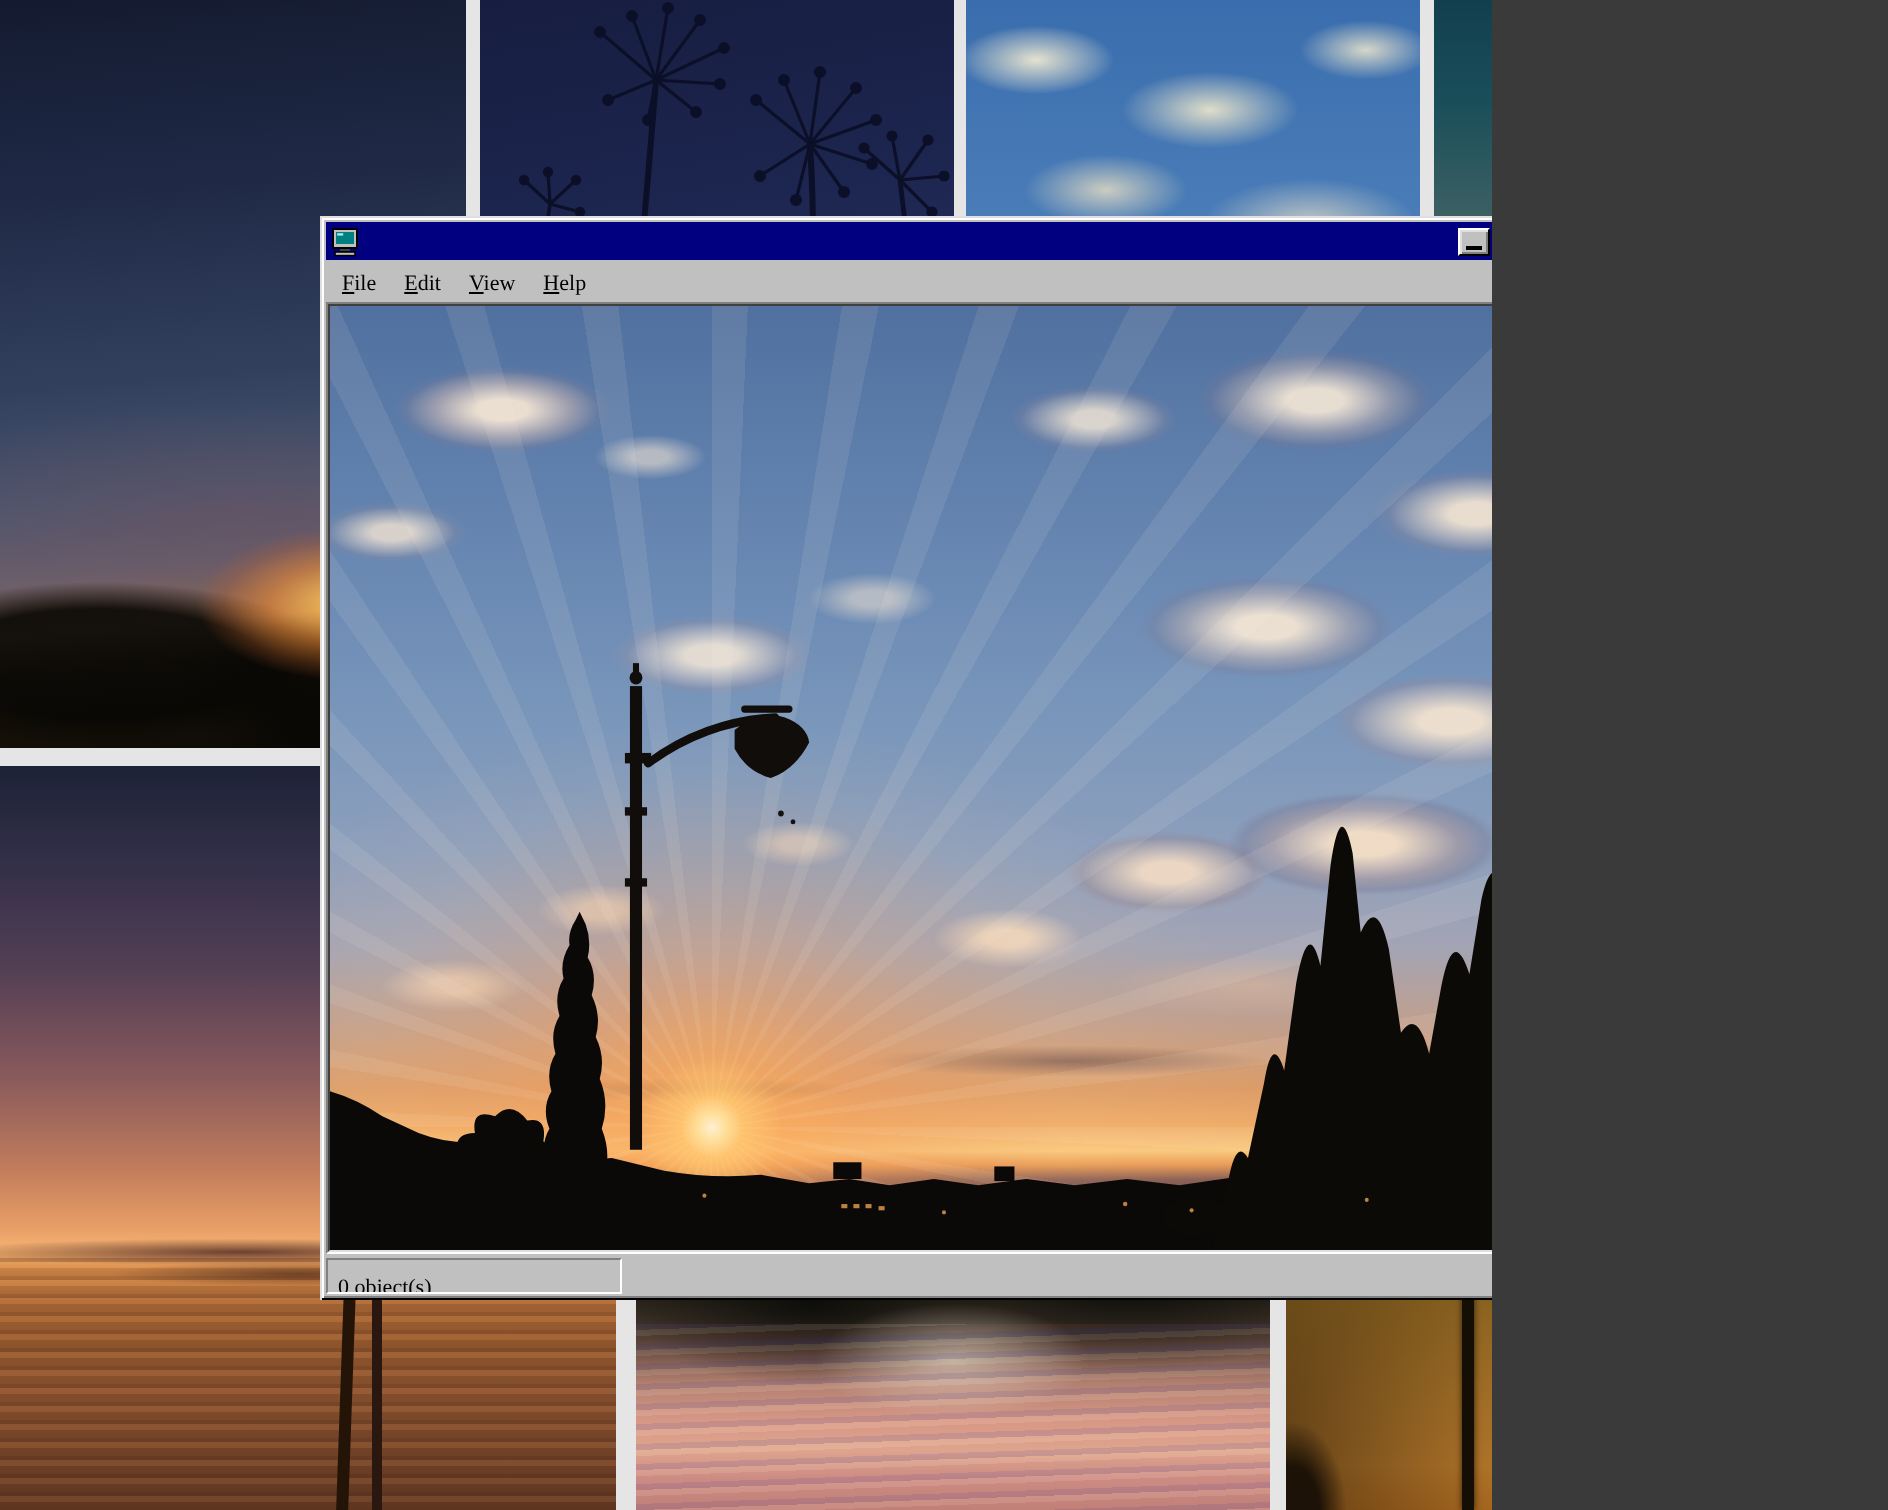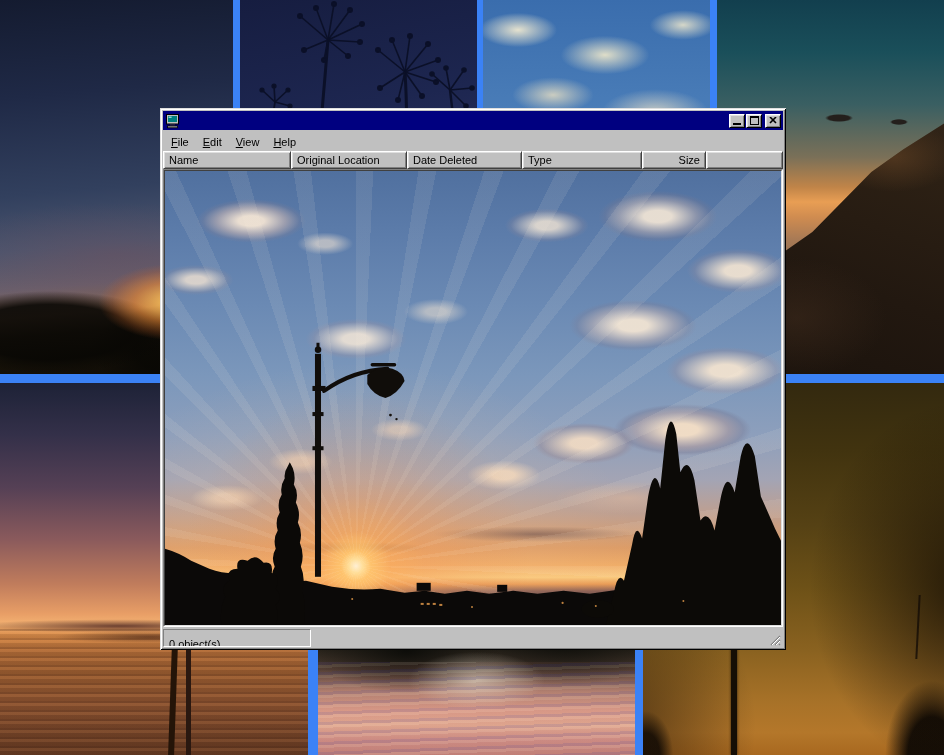--- a/index.html
+++ b/index.html
@@ -1,18 +1,18 @@
 <!DOCTYPE html>
 <html><head>
 <meta charset="utf-8">
 <style>
   * { box-sizing: border-box; margin: 0; padding: 0; }
   html,body { width: 944px; height: 755px; overflow: hidden; }
   body { font-family: "Liberation Sans", sans-serif; background:#3a3a3a; }
-  #screen { position:relative; width:944px; height:755px; background:#3b82f6; overflow:hidden; }
+  #screen { position:relative; width:746px; height:755px; background:#e5e5e5; overflow:hidden;font-family:Liberation Serif, serif; }
 
   .photo { position:absolute; overflow:hidden; }
 
   
   #pA { left:0; top:0; width:233px; height:374px;
     background:
       radial-gradient(ellipse 90px 45px at 175px 302px, rgba(255,205,95,.95), rgba(242,140,50,.55) 45%, rgba(200,100,40,.25) 70%, transparent 85%),
       radial-gradient(ellipse 150px 50px at 50px 332px, rgba(8,7,4,.9) 55%, transparent 82%),
       radial-gradient(ellipse 140px 60px at 205px 350px, rgba(8,7,4,.85) 50%, transparent 82%),
       radial-gradient(ellipse 240px 70px at 115px 255px, rgba(105,80,95,.5), transparent 75%),
@@ -266,28 +266,20 @@
       </span>
     </div>
 
     <div class="menubar">
       <span class="menu-item"><span class="key">F</span><span>ile</span></span>
       <span class="menu-item"><span class="key">E</span><span>dit</span></span>
       <span class="menu-item"><span class="key">V</span><span>iew</span></span>
       <span class="menu-item"><span class="key">H</span><span>elp</span></span>
     </div>
 
-    <div class="headers">
-      <span class="col" style="width:128px">Name</span>
-      <span class="col" style="width:116px">Original Location</span>
-      <span class="col" style="width:115px">Date Deleted</span>
-      <span class="col" style="width:120px">Type</span>
-      <span class="col right" style="width:64px">Size</span>
-      <span class="col blank"></span>
-    </div>
 
     <div class="content-outer">
       <div class="content-inner">
         <div class="photo-main">
           <div class="rays"></div>
           <svg class="sil" viewBox="0 0 612 452" preserveAspectRatio="none">
 
             <path d="M0,452 L0,376 Q14,380 26,388 L44,396 Q60,402 78,400 L100,406 Q120,410 140,408 L166,414 Q190,418 214,416 L238,420 258,418 278,421 300,418 322,421 346,418 370,421 396,418 422,421 450,417 480,420 510,416 545,419 580,415 612,418 L612,452 Z" fill="#0b0908"></path>
             <rect x="250" y="410" width="14" height="8" fill="#0b0908"></rect>
             <rect x="330" y="412" width="10" height="7" fill="#0b0908"></rect>

